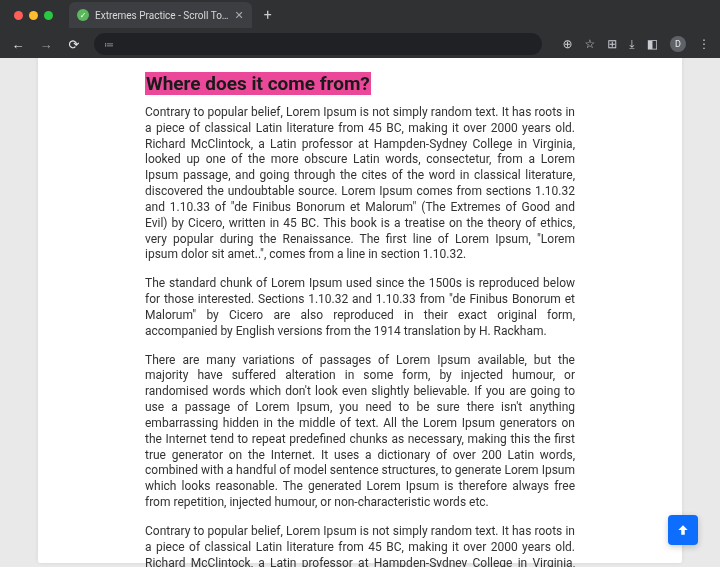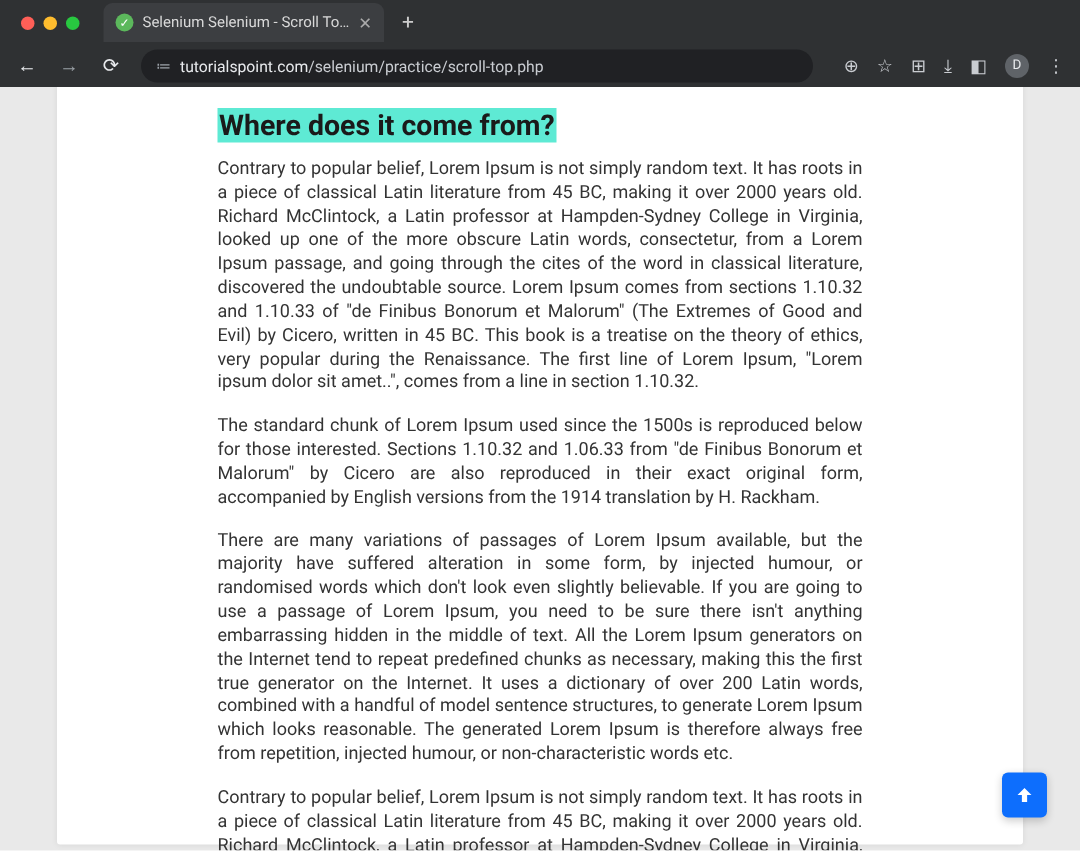--- a/index.html
+++ b/index.html
@@ -124,21 +124,21 @@
   }
   .content {
     margin: 0 auto;
     max-width: 430px;
     padding-top: 40px;
   }
   .heading {
     font-size: 19px;
     font-weight: 700;
     color: #1a1a1a;
-    background: #5eead4;
+    background: #ec4899;
     display: inline;
     padding: 0 1px;
   }
   .para {
     margin-top: 10px;
     font-size: 12px;
     line-height: 1.32;
     color: #333;
     text-align: justify;
   }
@@ -161,53 +161,50 @@
 
 <div class="browser-chrome">
   <div class="tab-strip">
     <div class="window-controls">
       <div class="wc-dot wc-close"></div>
       <div class="wc-dot wc-min"></div>
       <div class="wc-dot wc-max"></div>
     </div>
     <div class="tab">
       <div class="favicon">✓</div>
-      <div class="tab-title">Selenium Selenium - Scroll To…</div>
+      <div class="tab-title">Extremes Practice - Scroll To…</div>
       <div class="tab-close">✕</div>
     </div>
     <div class="new-tab">+</div>
   </div>
   <div class="toolbar">
     <div class="nav-icon enabled">←</div>
     <div class="nav-icon">→</div>
     <div class="nav-icon enabled">⟳</div>
     <div class="addr-bar">
       <span class="lock-icon">≔</span>
-      <span class="url-text">
-        <span class="url-host">tutorialspoint.com</span><span>/selenium/practice/scroll-top.php</span>
-      </span>
     </div>
     <div class="right-icons">
       <span class="tb-icon">⊕</span>
       <span class="tb-icon">☆</span>
       <span class="tb-icon">⊞</span>
       <span class="tb-icon">⤓</span>
       <span class="tb-icon">◧</span>
       <span class="avatar">D</span>
       <span class="tb-icon">⋮</span>
     </div>
   </div>
 </div>
 
 <div class="viewport">
   <div class="page-card">
     <div class="content">
       <span class="heading">Where does it come from?</span>
       <p class="para">Contrary to popular belief, Lorem Ipsum is not simply random text. It has roots in a piece of classical Latin literature from 45 BC, making it over 2000 years old. Richard McClintock, a Latin professor at Hampden-Sydney College in Virginia, looked up one of the more obscure Latin words, consectetur, from a Lorem Ipsum passage, and going through the cites of the word in classical literature, discovered the undoubtable source. Lorem Ipsum comes from sections 1.10.32 and 1.10.33 of "de Finibus Bonorum et Malorum" (The Extremes of Good and Evil) by Cicero, written in 45 BC. This book is a treatise on the theory of ethics, very popular during the Renaissance. The first line of Lorem Ipsum, "Lorem ipsum dolor sit amet..", comes from a line in section 1.10.32.</p>
-      <p class="para">The standard chunk of Lorem Ipsum used since the 1500s is reproduced below for those interested. Sections 1.10.32 and 1.06.33 from "de Finibus Bonorum et Malorum" by Cicero are also reproduced in their exact original form, accompanied by English versions from the 1914 translation by H. Rackham.</p>
+      <p class="para">The standard chunk of Lorem Ipsum used since the 1500s is reproduced below for those interested. Sections 1.10.32 and 1.10.33 from "de Finibus Bonorum et Malorum" by Cicero are also reproduced in their exact original form, accompanied by English versions from the 1914 translation by H. Rackham.</p>
       <p class="para">There are many variations of passages of Lorem Ipsum available, but the majority have suffered alteration in some form, by injected humour, or randomised words which don't look even slightly believable. If you are going to use a passage of Lorem Ipsum, you need to be sure there isn't anything embarrassing hidden in the middle of text. All the Lorem Ipsum generators on the Internet tend to repeat predefined chunks as necessary, making this the first true generator on the Internet. It uses a dictionary of over 200 Latin words, combined with a handful of model sentence structures, to generate Lorem Ipsum which looks reasonable. The generated Lorem Ipsum is therefore always free from repetition, injected humour, or non-characteristic words etc.</p>
       <p class="para">Contrary to popular belief, Lorem Ipsum is not simply random text. It has roots in a piece of classical Latin literature from 45 BC, making it over 2000 years old. Richard McClintock, a Latin professor at Hampden-Sydney College in Virginia, looked up one of the more obscure Latin words, consectetur, from a Lorem Ipsum passage, and going through the cites of the word in classical literature, discovered the undoubtable source. Lorem Ipsum comes from sections 1.10.32 and 1.10.33 of "de Finibus Bonorum et Malorum" (The Extremes of Good and Evil) by Cicero, written in 45 BC. This book is a treatise on the theory of ethics, very popular during the Renaissance. The first line of Lorem Ipsum, "Lorem ipsum dolor sit amet..", comes from a line in section 1.10.32.</p>
     </div>
   </div>
 
   <div class="scroll-top-btn">
     <svg width="14" height="14" viewBox="0 0 24 24">
         <path d="M12 4l-8 8h5v8h6v-8h5z"></path>
       </svg>
   </div>

